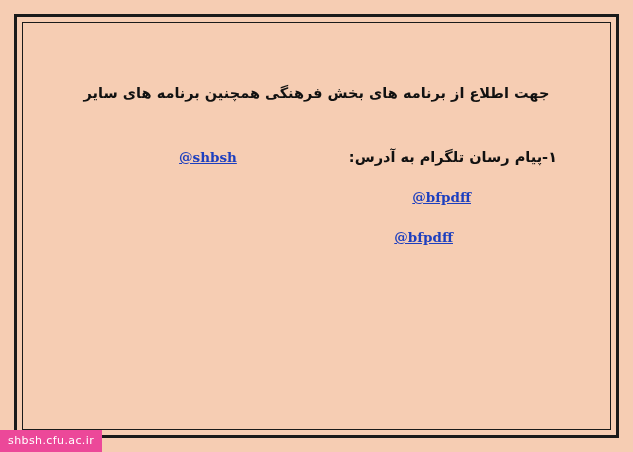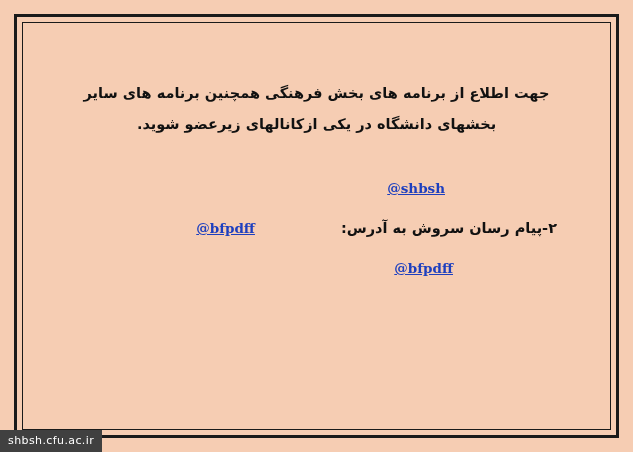--- a/index.html
+++ b/index.html
@@ -98,53 +98,52 @@
   .r3 .row-spacer { width: 96px; }
 
   .r1 { padding-right: 4px; }
   .r2 { padding-right: 4px; }
   .r3 { padding-right: 12px; }
 
   .watermark {
     position: absolute;
     left: 0;
     bottom: 0;
-    background: #404040;
+    background: #ec4899;
     color: #ffffff;
     font-family: "DejaVu Sans", sans-serif;
     font-size: 11px;
     letter-spacing: 0.4px;
     padding: 4px 8px 5px 8px;
     direction: ltr;
     text-align: left;
   }
 </style>
 </head>
 <body>
 
 <div class="poster">
   <div class="frame-outer"></div>
   <div class="frame-inner"></div>
 
   <div class="content">
 
     <div class="intro">
       <span class="line">جهت اطلاع از برنامه های بخش فرهنگی همچنین برنامه های سایر</span>
-      <span class="line">بخشهای دانشگاه در یکی ازکانالهای  زیرعضو شوید.</span>
     </div>
 
     <div class="list">
 
       <div class="list-row r1">
+        <span class="row-label">۱-پیام رسان تلگرام به آدرس:</span>
         <span class="row-spacer"></span>
         <span class="row-handle">@shbsh</span>
       </div>
 
       <div class="list-row r2">
-        <span class="row-label">۲-پیام رسان سروش به آدرس:</span>
         <span class="row-spacer"></span>
         <span class="row-handle">@bfpdff</span>
       </div>
 
       <div class="list-row r3">
         <span class="row-spacer"></span>
         <span class="row-handle">@bfpdff</span>
       </div>
 
     </div>

